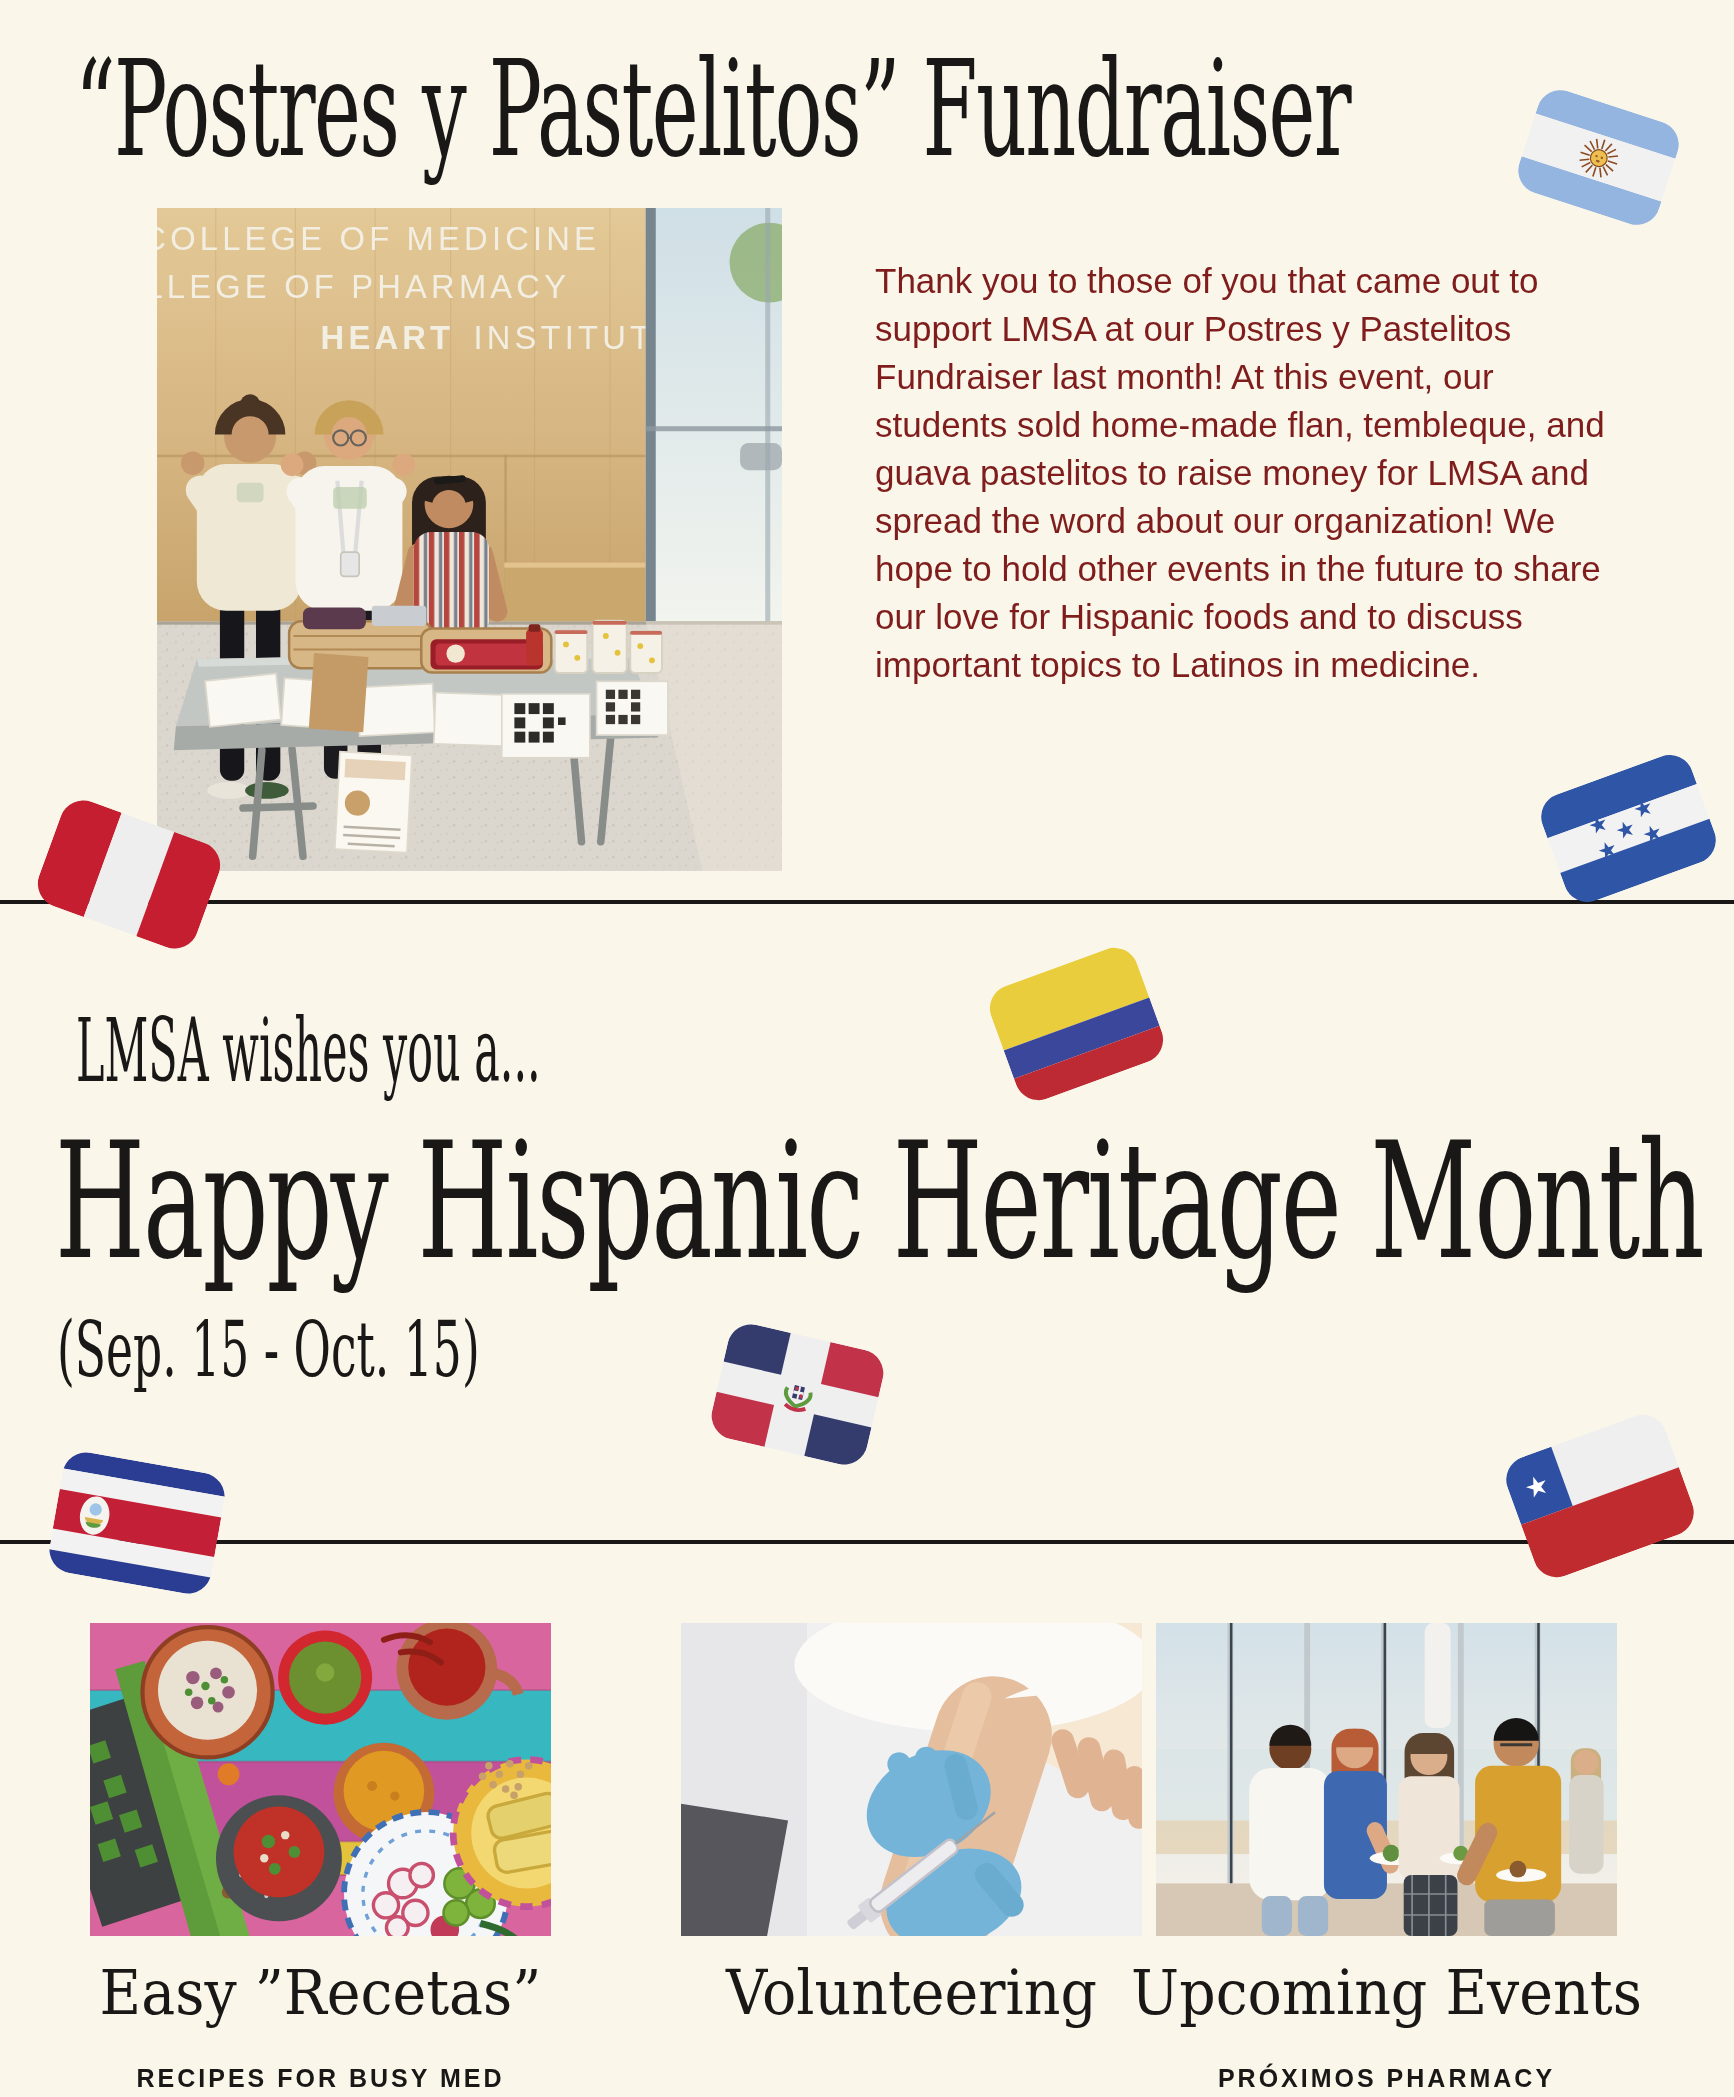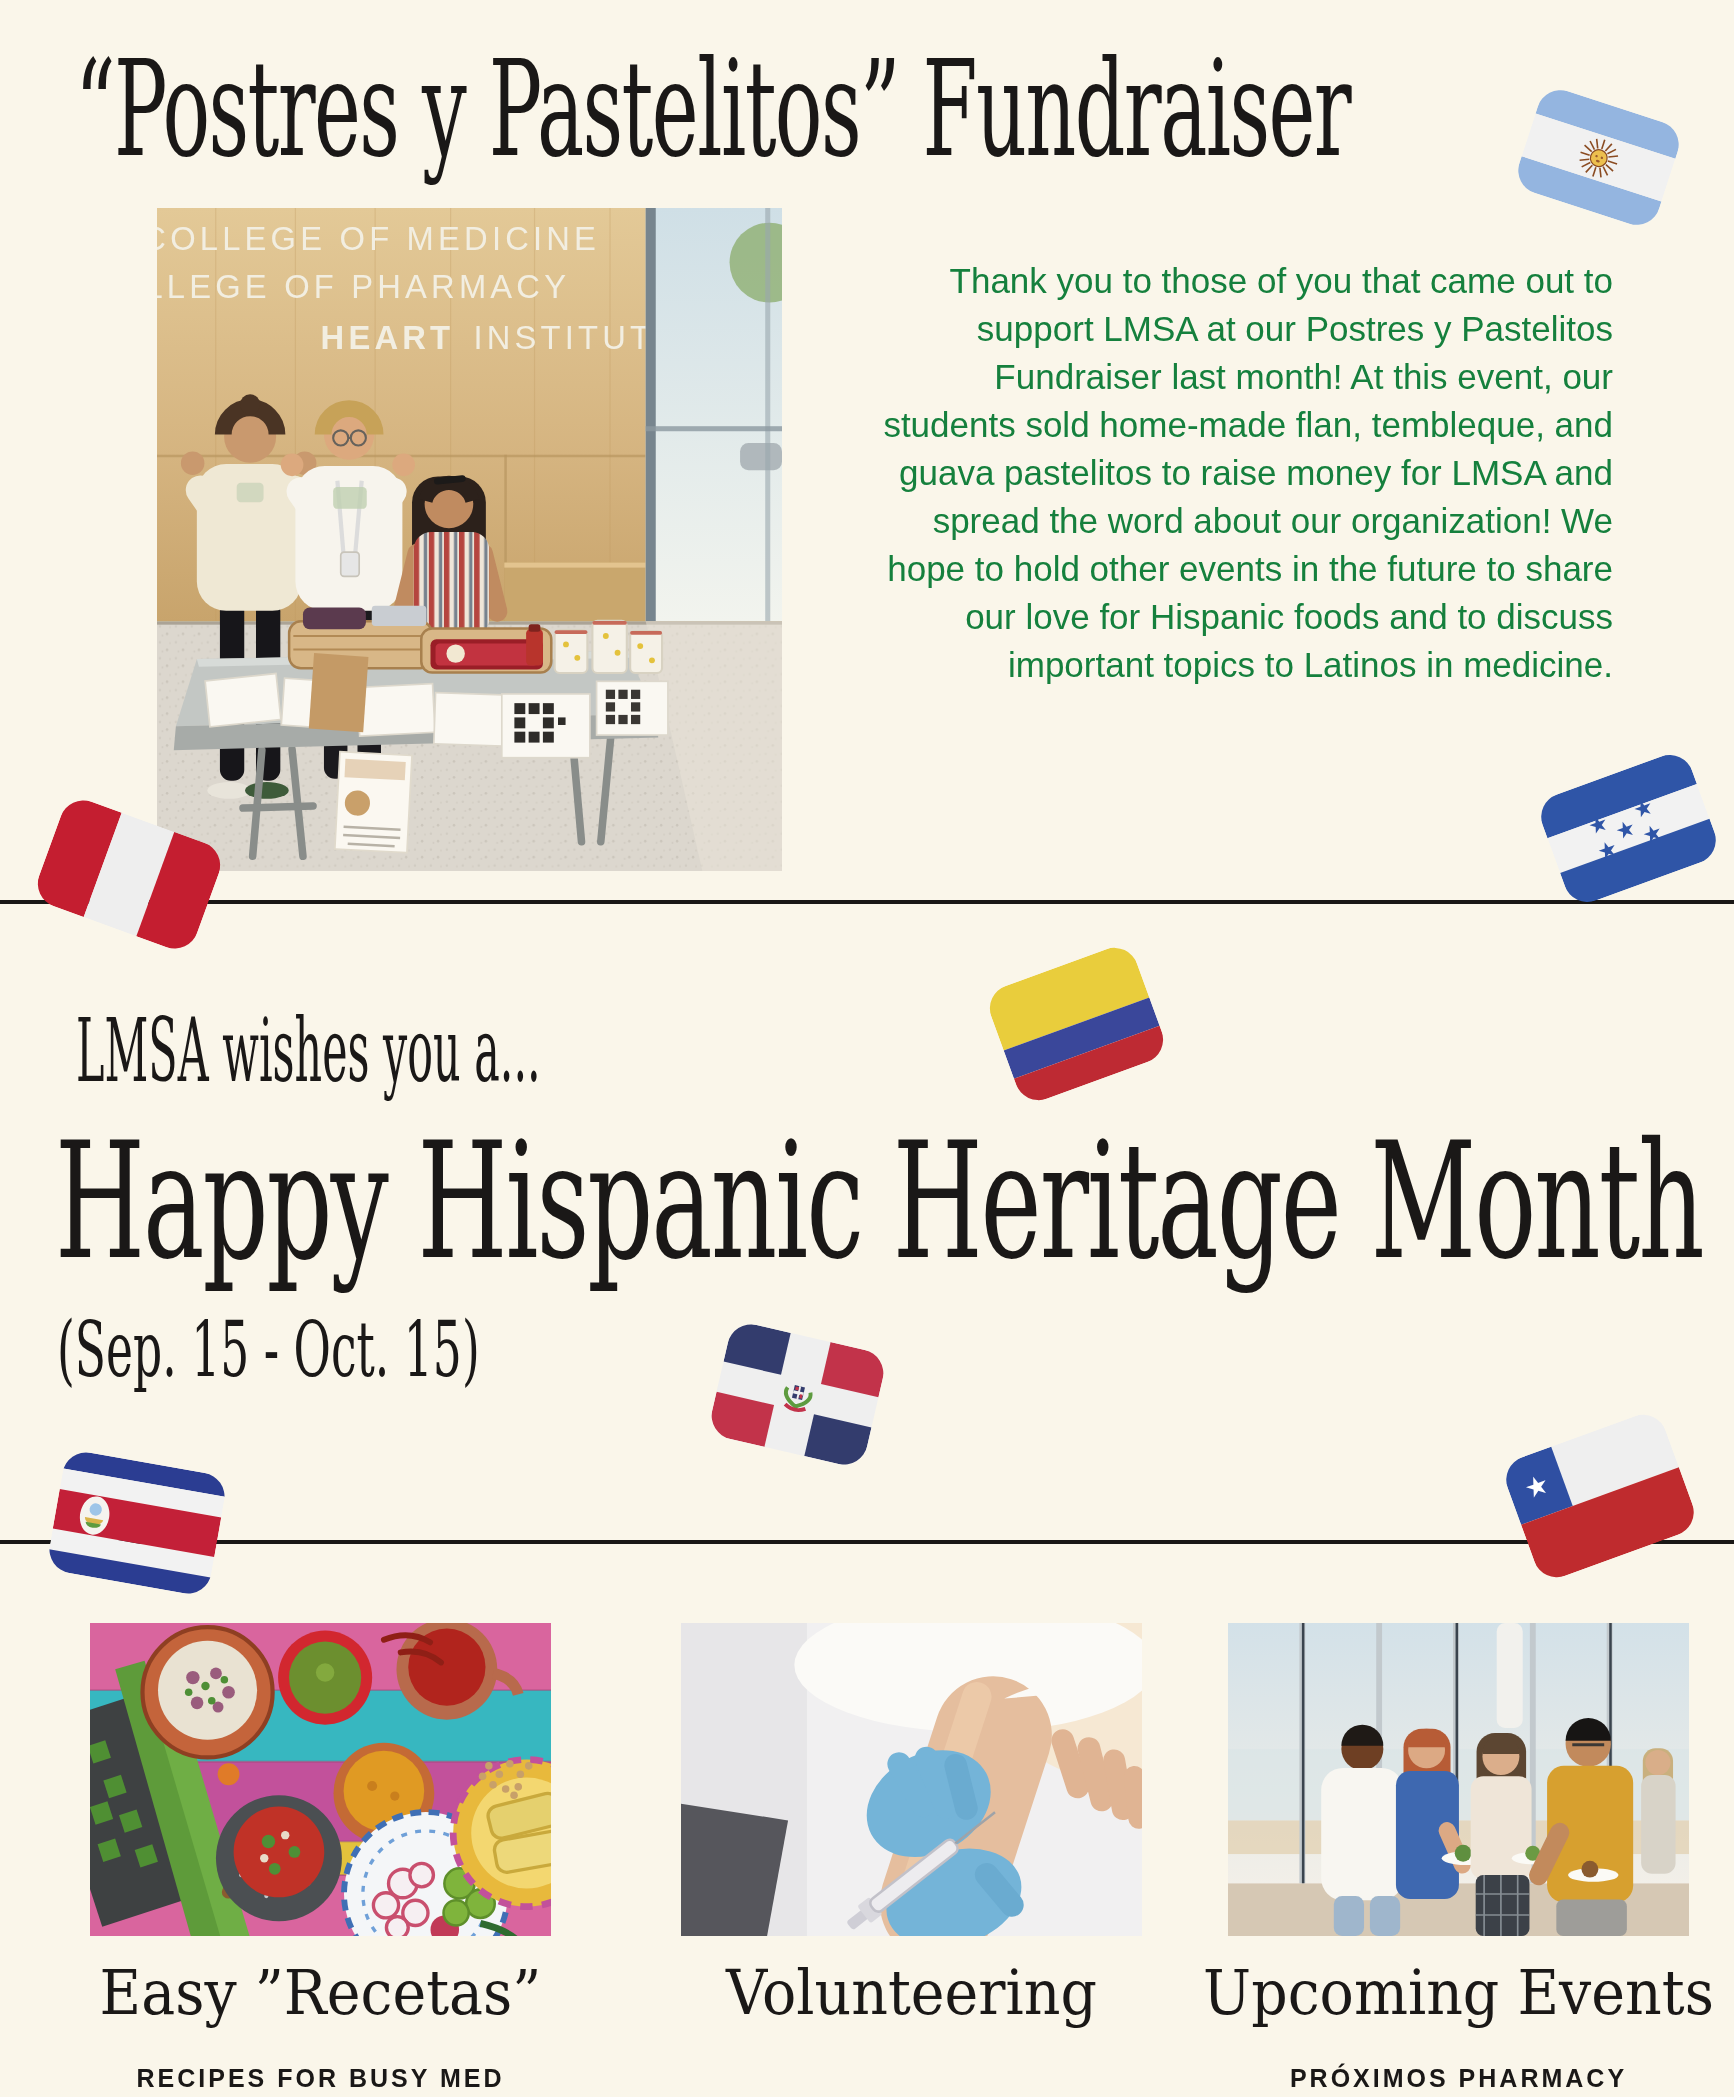--- a/index.html
+++ b/index.html
@@ -14,21 +14,21 @@
   .masthead-title{position:absolute;left:75px;top:44px;font-size:88px;letter-spacing:-0.02em;
         transform:scale(0.90,1.50);transform-origin:left top;z-index:2;}
   .intro{position:absolute;left:76px;top:1007px;font-size:63px;
         transform:scale(0.68,1.40);transform-origin:left top;z-index:2;}
   .big-title{position:absolute;left:55px;top:1121px;font-size:111px;letter-spacing:-0.02em;
         transform:scale(0.93,1.45);transform-origin:left top;z-index:2;}
   .dates{position:absolute;left:57px;top:1311px;font-size:57px;
         transform:scale(0.80,1.35);transform-origin:left top;z-index:2;}
   
   .lead-par{position:absolute;left:875px;top:257px;width:738px;font-size:35px;line-height:1.37;
-        color:#15803d;font-family:"Liberation Sans",sans-serif;z-index:2;text-align:right;}
+        color:#7f1d1d;font-family:"Liberation Sans",sans-serif;z-index:2;}
   
   .photo{position:absolute;overflow:hidden;background:#fde047;z-index:2;}
   .photo-main{left:157px;top:208px;width:625px;height:663px;}
   .photo svg{display:block;width:100%;height:100%;}
   
   .flag{position:absolute;border-radius:24px;overflow:hidden;z-index:5;}
   .flag .rows{display:flex;flex-direction:column;width:100%;height:100%;}
   .flag .cols{display:flex;flex-direction:row;width:100%;height:100%;}
   .flag .st{flex:1;}
   .star{position:absolute;color:#2F55A7;font-size:22px;line-height:1;transform:translate(-50%,-50%);}
@@ -524,21 +524,21 @@
           <rect x="404" y="572" width="36" height="52" rx="6" fill="#D9D8DE"></rect>
           <rect x="430" y="580" width="250" height="36" rx="14" fill="#EDECEF" stroke="#C2C1C9" stroke-width="6"></rect>
           <line x1="680" y1="598" x2="800" y2="598" stroke="#9FA3A8" stroke-width="6"></line>
         </g>
       </svg>
     </div>
     <div class="display col-title">Volunteering</div>
 
   </div>
 
-  <div class="column" style="left:1228px;">
+  <div class="column" style="left:1156px;">
     <div class="col-photo">
       <svg viewBox="0 0 1098 745" preserveAspectRatio="none">
         <defs>
           <linearGradient id="sky" x1="0" y1="0" x2="0" y2="1">
             <stop offset="0" stop-color="#D3E1E8"></stop>
               <stop offset="1" stop-color="#F2EFE8"></stop>
           </linearGradient>
         </defs>
         <rect x="0" y="0" width="1098" height="745" fill="#EDE7DF"></rect>
         <rect x="0" y="0" width="1098" height="620" fill="url(#sky)"></rect>

